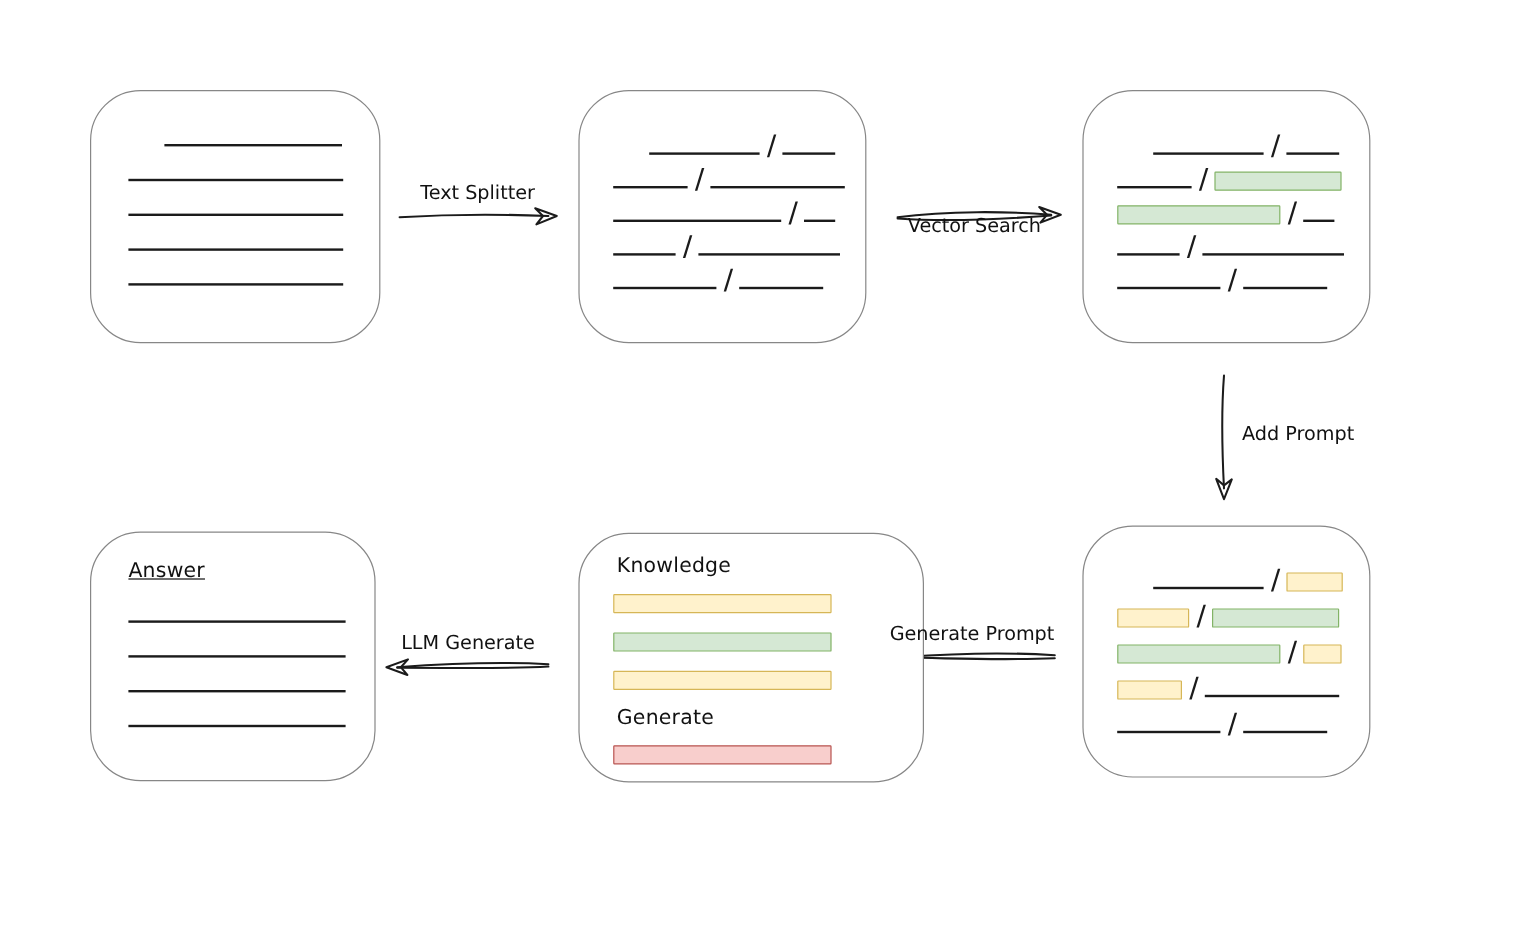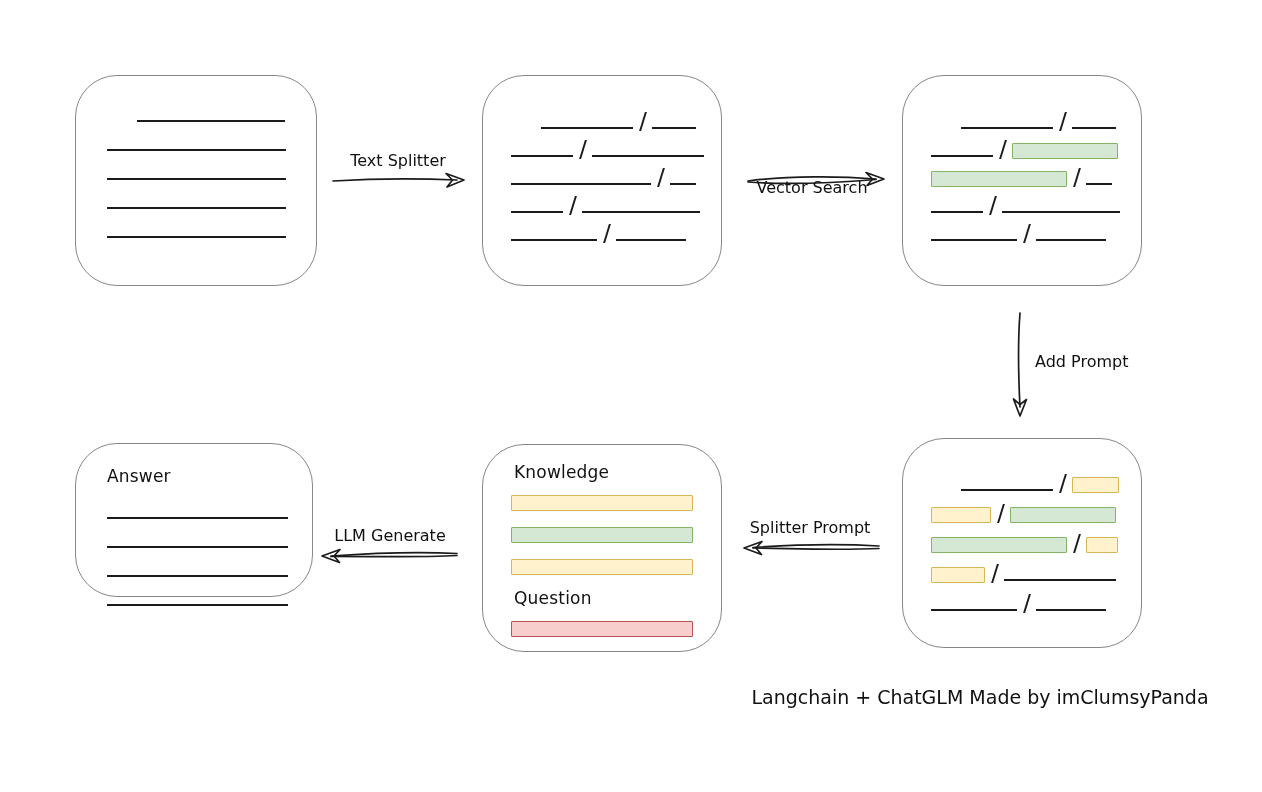--- a/index.html
+++ b/index.html
@@ -15,22 +15,22 @@
     overflow:hidden;
   }
   .box{
     position:absolute; border:1.6px solid var(--box-stroke);
     border-radius:42px; background:#ffffff; box-sizing:border-box;
   }
   #box-document{left:75px;  top:75px;  width:242px; height:211px;}
   #box-chunks{  left:482px; top:75px;  width:240px; height:211px;}
   #box-search{  left:902px; top:75px;  width:240px; height:211px;}
   #box-context{ left:902px; top:438px; width:240px; height:210px;}
-  #box-prompt{  left:482px; top:444px; width:240px; height:208px;}
-  #box-answer{  left:75px;  top:443px; width:238px; height:154px;}
+  #box-prompt{  left:482px; top:444px; width:288px; height:208px;}
+  #box-answer{  left:75px;  top:443px; width:238px; height:208px;text-decoration:underline;}
 
   .row{display:flex; align-items:flex-end;}
   .seg{flex:none;}
   .seg.space{height:1px;}
   .seg.line{height:2px; background:var(--line); margin-bottom:0;}
   .seg.slash{width:9px; height:19px; margin:0 5px; position:relative;}
   .seg.slash::before{
     content:""; position:absolute; left:4px; bottom:-2px; width:2.2px; height:19px;
     background:var(--line); transform:skewX(-17deg);
   }
@@ -227,21 +227,21 @@
         <div class="row">
           <div class="seg yellow" style="width: 180px;"></div>
         </div>
         <div class="row">
           <div class="seg green" style="width: 180px;"></div>
         </div>
         <div class="row">
           <div class="seg yellow" style="width: 180px;"></div>
         </div>
       </div>
-    <div class="box-heading question-heading">Question</div>
+    <div class="box-heading question-heading">Generate</div>
     <div class="bar-rows">
         <div class="row">
           <div class="seg red" style="width: 180px;"></div>
         </div>
       </div>
   </div>
 
   <div class="box" id="box-answer">
     <div class="box-heading">Answer</div>
     <div class="answer-rows">
@@ -256,18 +256,17 @@
         </div>
         <div class="row">
           <div class="seg line" style="width: 181px;"></div>
         </div>
       </div>
   </div>
 
   <div class="flow-label centered" id="label-text-splitter">Text Splitter</div>
   <div class="flow-label centered" id="label-vector-search">Vector Search</div>
   <div class="flow-label" id="label-add-context">Add Prompt</div>
-  <div class="flow-label centered" id="label-generate-prompt">Splitter Prompt</div>
+  <div class="flow-label centered" id="label-generate-prompt">Generate Prompt</div>
   <div class="flow-label centered" id="label-llm-response">LLM Generate</div>
 
-  <div class="caption">Langchain + ChatGLM Made by imClumsyPanda</div>
 
 </div>
 
 </body></html>

